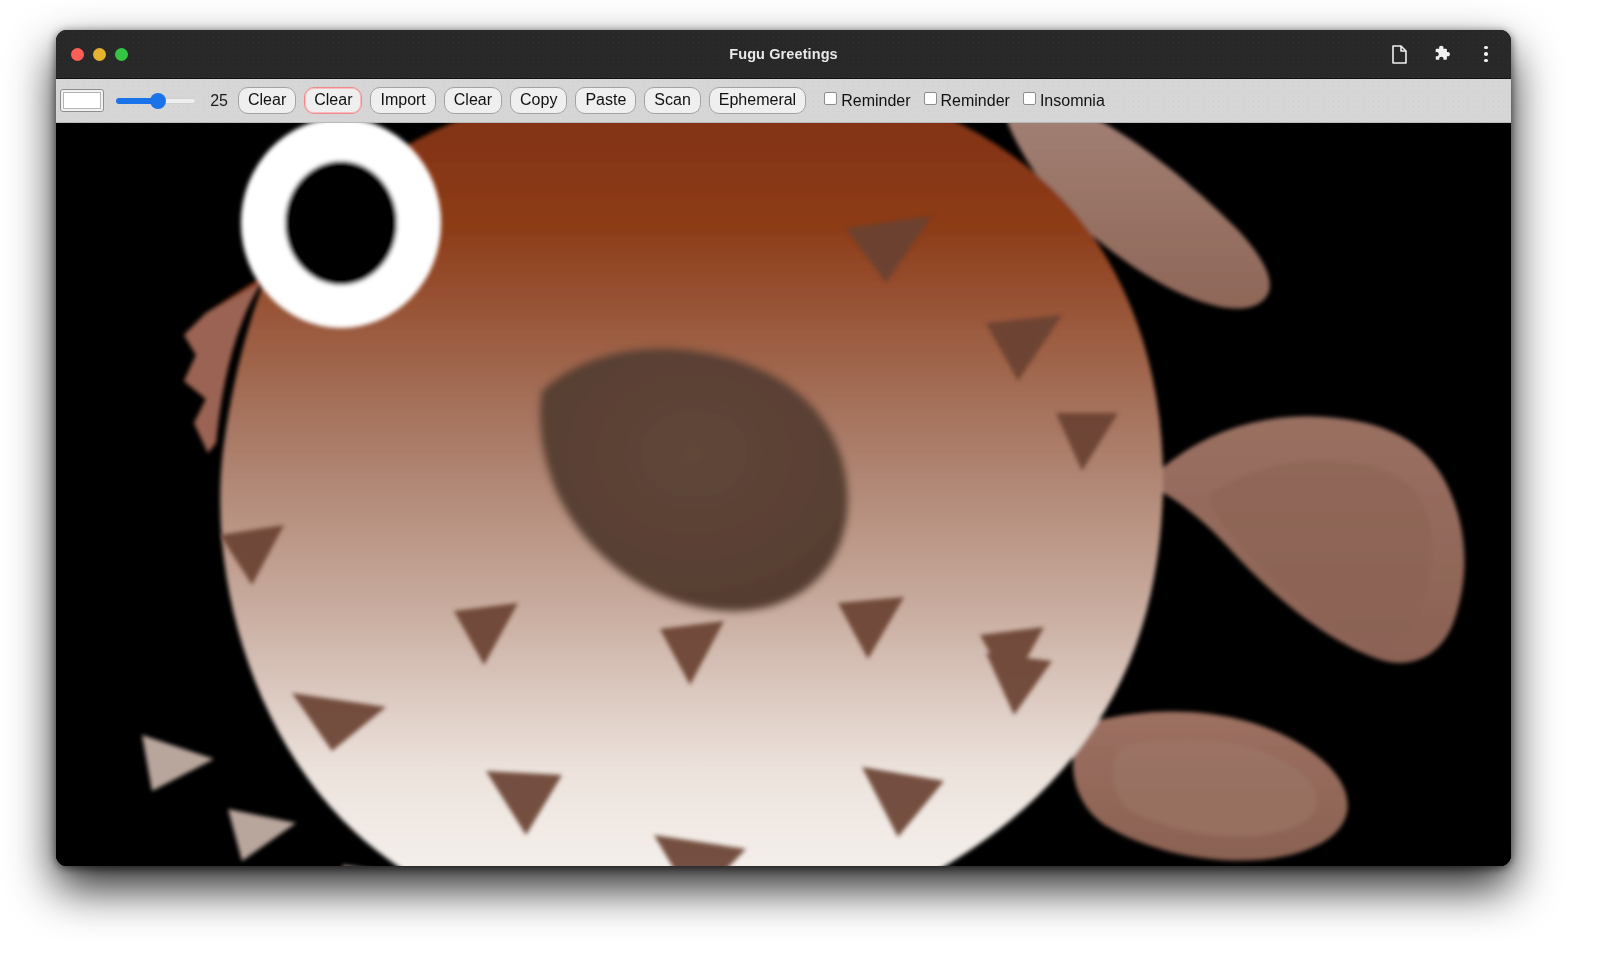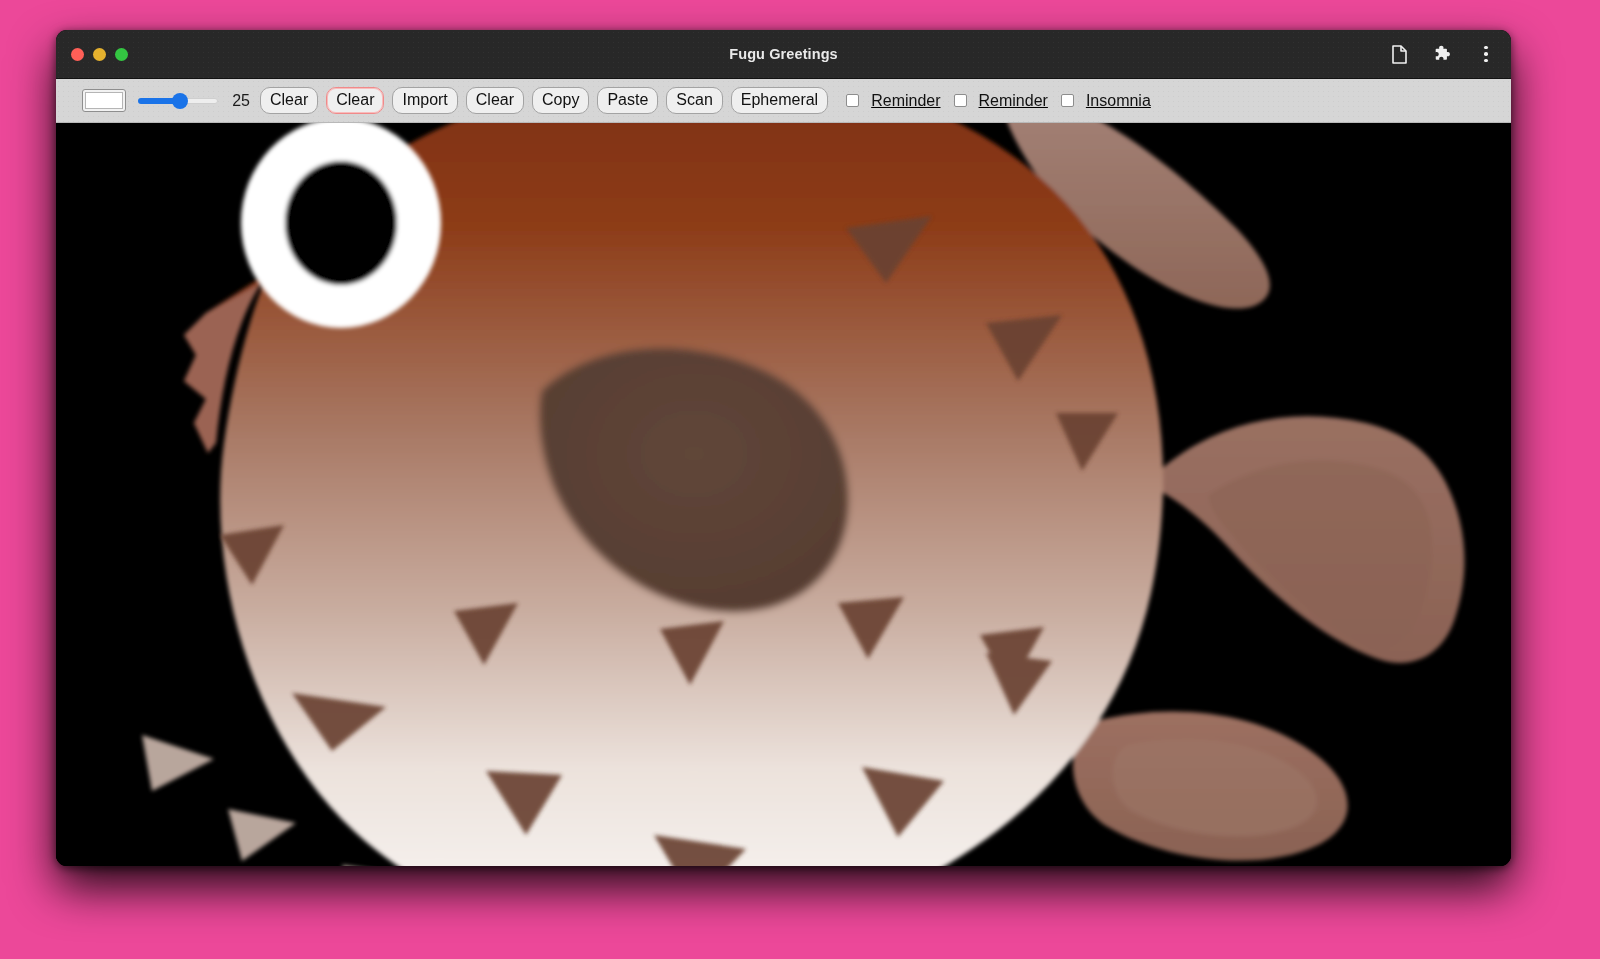--- a/index.html
+++ b/index.html
@@ -10,21 +10,21 @@
     width: 1600px;
     height: 959px;
     overflow: hidden;
     font-family: "Liberation Sans", sans-serif;
   }
 
   #root {
     position: relative;
     width: 1600px;
     height: 959px;
-    background: #ec4899;
+    background: #ffffff;
   }
 
   
   .window {
     position: absolute;
     left: 56px;
     top: 30px;
     width: 1455px;
     height: 836px;
     border-radius: 11px;
@@ -108,21 +108,21 @@
   }
 
   
   .toolbar {
     height: 44px;
     background: #d6d6d6;
     background-image: radial-gradient(rgba(0,0,0,0.045) 0.6px, transparent 0.7px);
     background-size: 5px 5px;
     display: flex;
     align-items: center;
-    padding: 0 26px;
+    padding: 0 4px;
     gap: 8px;
     border-bottom: 1px solid #b9b9b9;
     box-sizing: border-box;
   }
 
   .color-swatch {
     width: 44px;
     height: 23px;
     border: 1px solid #8e8e8e;
     border-radius: 3px;
@@ -202,24 +202,22 @@
   }
 
   .cbgroup {
     display: flex;
     align-items: center;
     gap: 13px;
     margin-left: 10px;
   }
   .cbitem {
     display: flex;
-    align-items: center;
-    gap: 12px;
+    gap: 4px;
     cursor: pointer;
-    text-decoration: underline;
   }
   .cbox {
     width: 13px;
     height: 13px;
     border: 1px solid #8d8d8d;
     border-radius: 2px;
     background: #ffffff;
     display: block;
     box-sizing: border-box;
   }

